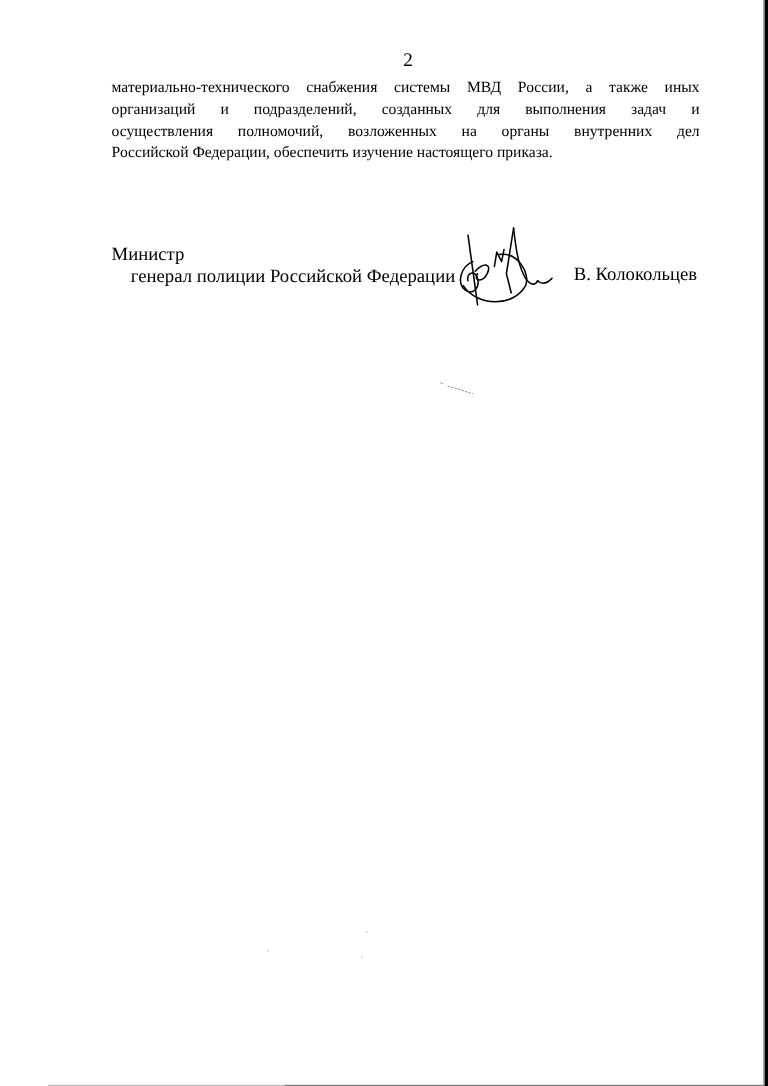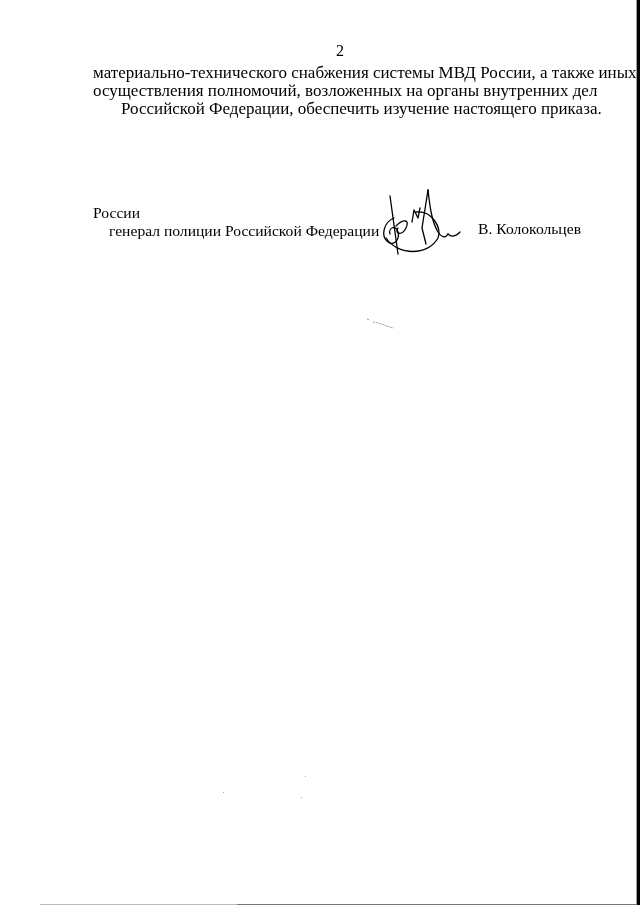--- a/index.html
+++ b/index.html
@@ -10,25 +10,25 @@
     .right-border { position: absolute; top: 0; right: 0; width: 3px; height: 905px; background: #000; }
     .right-border-thin { position: absolute; top: 0; right: 3px; width: 1px; height: 905px; background: #9a9a9a; }
     .bottom-edge { position: absolute; left: 237px; bottom: 0; width: 400px; height: 1px; background: #777; }
     .bottom-edge-light { position: absolute; left: 40px; bottom: 0; width: 197px; height: 1px; background: #bbb; }
     .page-number {
       position: absolute; top: 42px; left: 0; width: 680px; text-align: center;
       font-size: 16px; line-height: 18px;
     }
     .body-text {
       position: absolute; top: 64px; left: 93px; width: 490px;
-      font-size: 17px; line-height: 18px;
+      font-size: 13px; line-height: 18px;
     }
     .para { margin: 0; text-align: justify; }
     .para .line { display: block; text-align: justify; text-align-last: justify; white-space: nowrap; }
-    .para .line.last { text-align-last: left; margin-left: 28px; }
+    .para .line.last { text-align-last: left; }
     .para.indent { text-indent: 54px; }
     .sig-block { position: absolute; top: 204px; left: 93px; width: 490px; font-size: 15.6px; line-height: 18px; }
     .sig-title-1 { position: absolute; top: 0; left: 0; white-space: nowrap; }
     .sig-title-2 { position: absolute; top: 18px; left: 0; white-space: nowrap; margin-left: 16px; }
     .sig-name { position: absolute; top: 16px; right: 2px; white-space: nowrap; }
     .signature { position: absolute; top: 188px; left: 376px; width: 90px; height: 68px; }
     .stray-mark { position: absolute; top: 316px; left: 366px; width: 30px; height: 14px; }
     .speck { position: absolute; width: 1px; height: 1px; background: #aaa; }
   </style>
 </head>
@@ -37,27 +37,28 @@
 <div class="right-border"></div>
 <div class="right-border-thin"></div>
 <div class="bottom-edge"></div>
 <div class="bottom-edge-light"></div>
 
 <div class="page-number">2</div>
 
 <div class="body-text">
   <p class="para">
     <span class="line">материально-технического снабжения системы МВД России, а также иных</span>
+    <span class="line">организаций и подразделений, созданных для выполнения задач и</span>
     <span class="line">осуществления полномочий, возложенных на органы внутренних дел</span>
     <span class="line last">Российской Федерации, обеспечить изучение настоящего приказа.</span>
   </p>
 </div>
 
 <div class="sig-block">
-  <div class="sig-title-1">России</div>
+  <div class="sig-title-1">Министр</div>
   <div class="sig-title-2">генерал полиции Российской Федерации</div>
   <div class="sig-name">В. Колокольцев</div>
 </div>
 
 <svg class="signature" viewBox="0 0 90 68" fill="none" stroke="#000" stroke-width="1.3" stroke-linecap="round" stroke-linejoin="round">
   <path d="M14 8 L22 66"></path>
   <path d="M18 30 C8 34, 4 48, 12 54 C18 58, 24 52, 22 44 C20 36, 12 40, 14 46"></path>
   <path d="M20 38 C28 30, 34 32, 30 40 C26 48, 18 46, 22 40"></path>
   <path d="M10 50 C22 68, 52 68, 62 50 C66 40, 56 22, 40 24"></path>
   <path d="M36 34 L38 22 L42 30 L44 20"></path>

